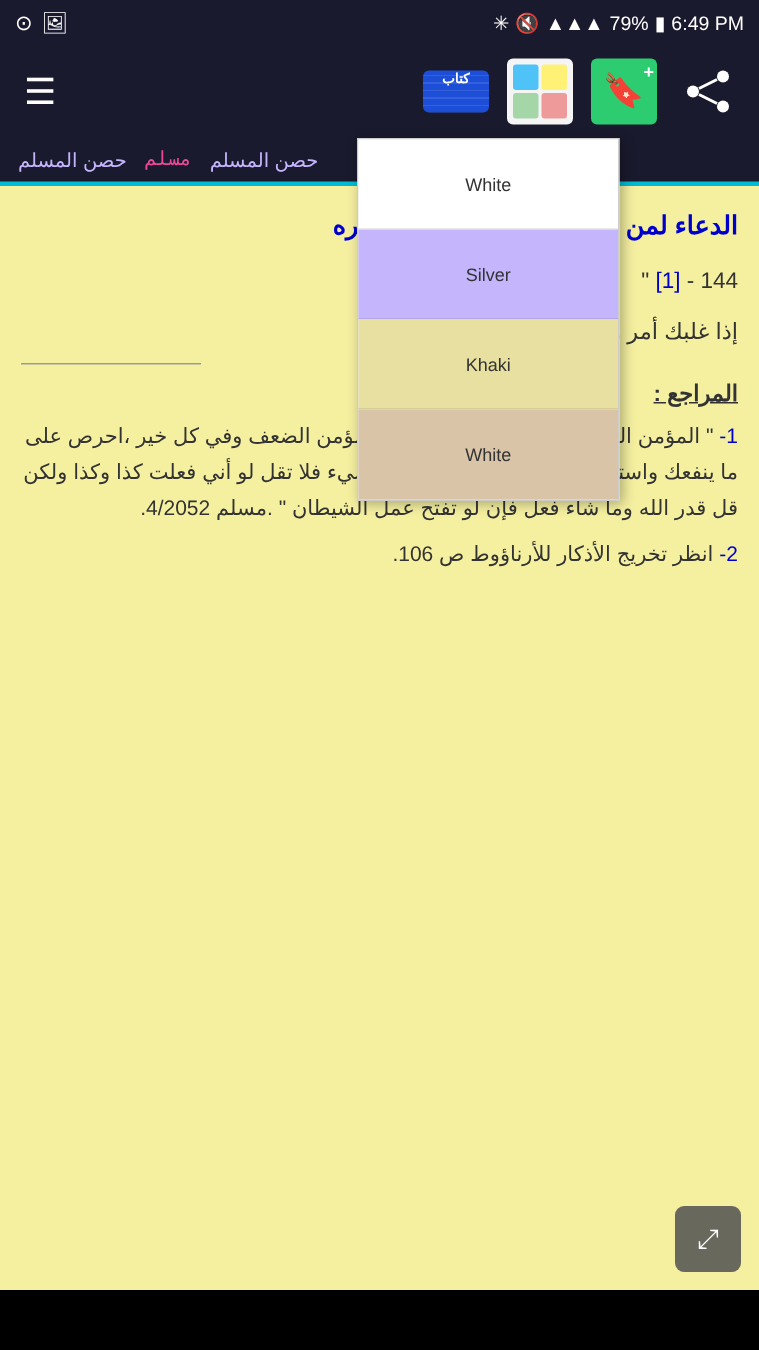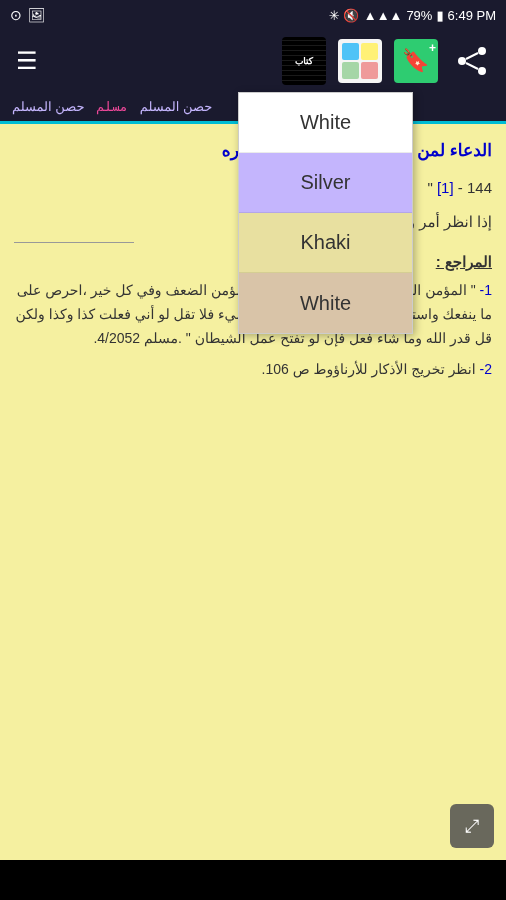--- a/index.html
+++ b/index.html
@@ -49,25 +49,24 @@
       gap: 4px;
     }
     .toolbar-icon-btn {
       background: none;
       border: none;
       cursor: pointer;
       padding: 4px;
     }
     .icon-book {
       width: 44px;
-      height: 48px;
-      background: #000000;
+      height: 28px;
+      background: #1d4ed8;
       border-radius: 4px;
       display: flex;
-      align-items: center;
       justify-content: center;
       color: white;
       font-size: 10px;
       position: relative;
       overflow: hidden;
     }
     .icon-book::before {
       content: '';
       position: absolute;
       top: 0; left: 0; right: 0; bottom: 0;
@@ -207,21 +206,21 @@
       border: 1px solid #ccc;
       box-shadow: 2px 2px 8px rgba(0,0,0,0.3);
       z-index: 100;
     }
     .color-option {
       height: 60px;
       display: flex;
       align-items: center;
       justify-content: center;
       cursor: pointer;
-      font-size: 20px;
+      font-size: 12px;
       font-weight: 500;
       color: #333;
       border-bottom: 1px solid rgba(0,0,0,0.08);
     }
     .color-option:last-child { border-bottom: none; }
     .color-option.selected { background: white; }
 
     
     .bottom-bar {
       background: #000;
@@ -298,21 +297,21 @@
   <div class="page-title">الدعاء لمن غلبه أمره أو غلب على أمره</div>
 
   <div class="hadith-text">
     <span>144</span>
     <span> - </span>
     <span style="color:#0000cc;">[1]</span>
     <span> " </span>
   </div>
 
   <div class="hadith-text">
-    <span>إذا انظر أمر</span>
+    <span>إذا غلبك أمر</span>
     <span>ونعم الوكيل "[2]"</span>
   </div>
 
   <hr class="divider-line" style="width: 120px; margin-right: auto; margin-left: 0;">
 
   <div class="section-header">المراجع :</div>
 
   <div class="footnote">
     <span class="footnote-num">1-</span>
     <span>" المؤمن القوي خير وأحب إلى الله من المؤمن الضعف وفي كل خير ،احرص على ما ينفعك واستعن بالله ولا تعجز وإن أصابك شيء فلا تقل لو أني فعلت كذا وكذا ولكن قل قدر الله وما شاء فعل فإن لو تفتح عمل الشيطان " .مسلم 4/2052.</span>

